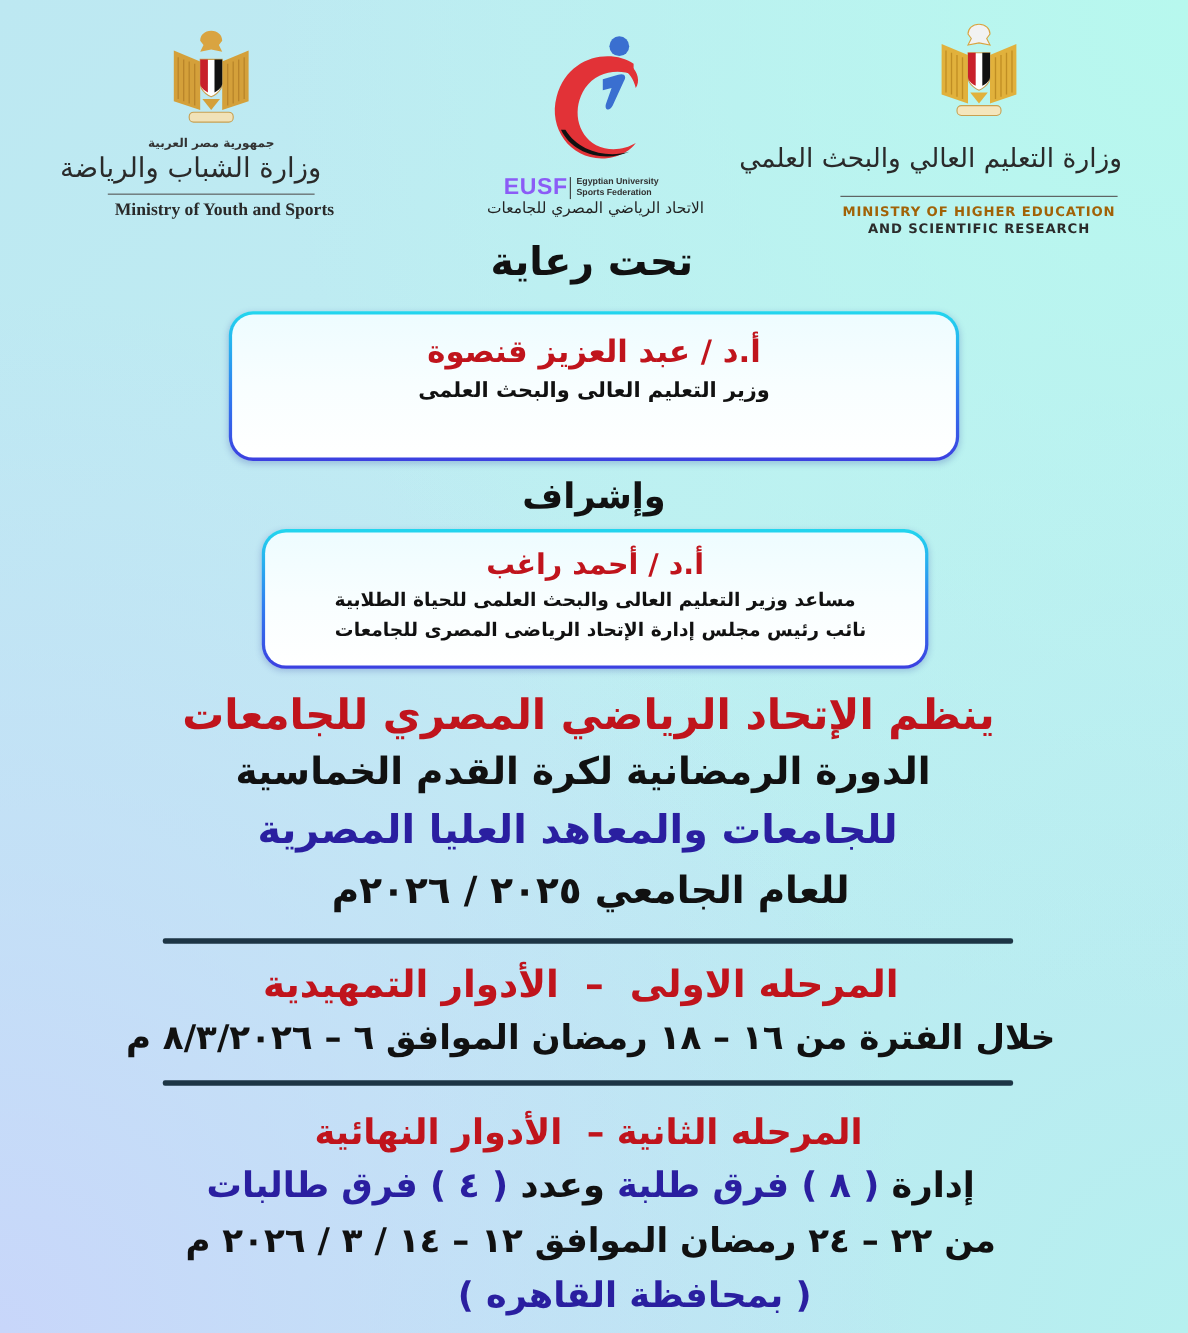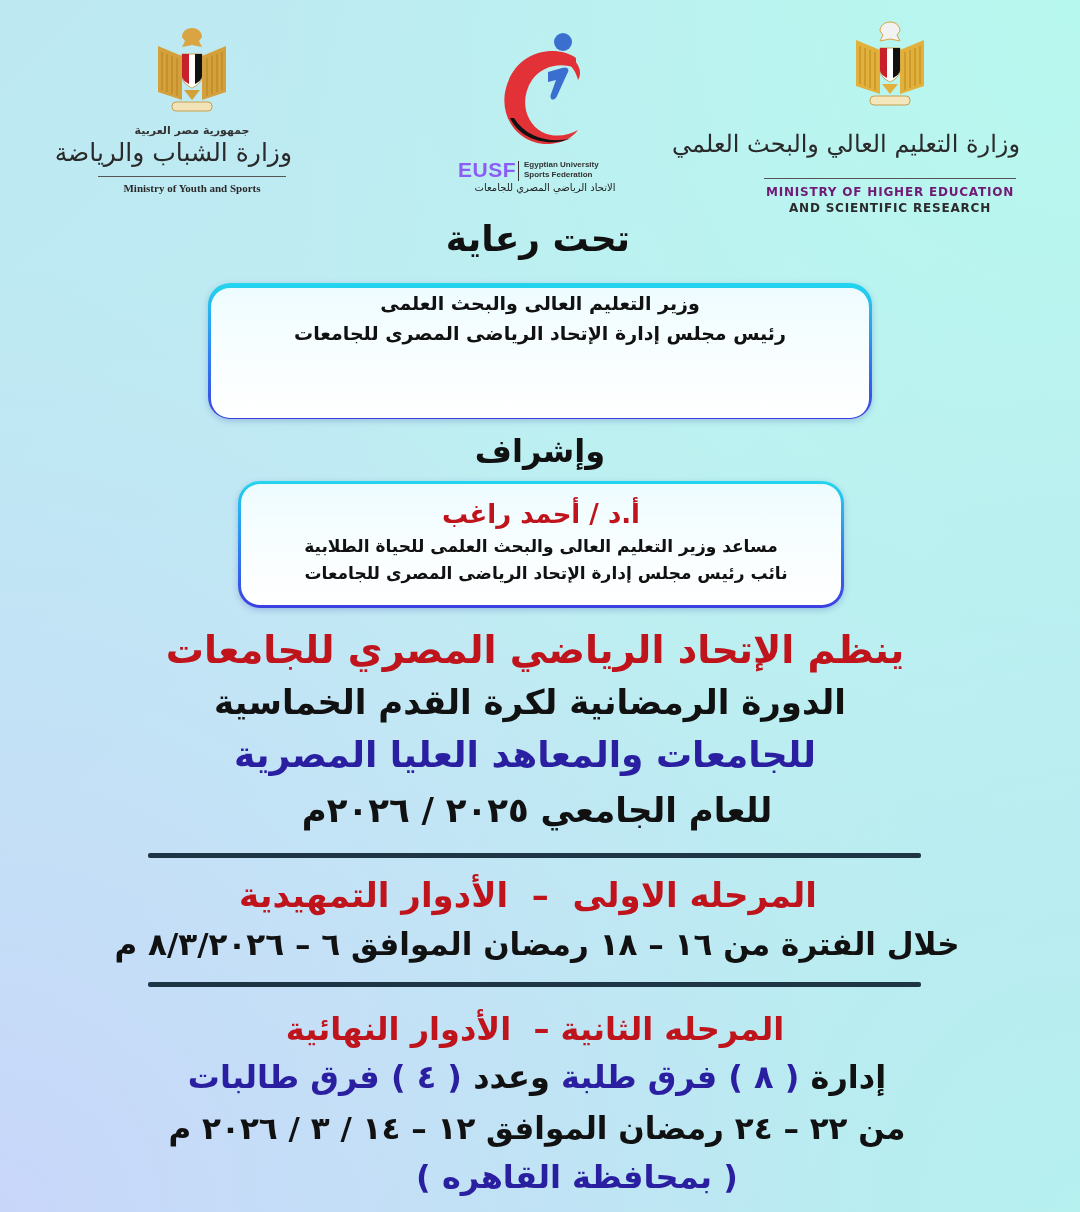--- a/index.html
+++ b/index.html
@@ -71,36 +71,36 @@
     </g>
     <path d="M28 30 h20 v22 c0 8 -10 12 -10 12 c0 0 -10 -4 -10 -12z" fill="#fff" stroke="#c9a050"></path>
     <path d="M28 30 h7 v30 c-4 -2 -7 -5 -7 -8z" fill="#c8202a"></path>
     <path d="M41 30 h7 v22 c0 3 -3 6 -7 8z" fill="#111"></path>
     <path d="M30 66 l8 10 l8 -10" fill="#d4a03a"></path>
     <rect x="18" y="78" width="40" height="9" rx="4" fill="#f1e2b8" stroke="#c9a050"></rect>
   </svg>
   <div class="abs logo-ar-small rtl" style="left:0; top:100px; width:200px; text-align:center;">جمهورية مصر العربية</div>
   <div class="abs logo-ar-big rtl" style="left:0; top:114px; width:200px; text-align:center; font-size:25px;">وزارة الشباب والرياضة</div>
   <div class="abs logo-rule" style="left:6px; top:152px; width:188px;"></div>
-  <div class="abs logo-en" style="left:0; top:158px; width:200px; font-size:11px;">Ministry of Youth and Sports</div>
+  <div class="abs logo-en" style="left:12px; top:158px; width:200px; font-size:16px;">Ministry of Youth and Sports</div>
 </div>
 
 <div class="logo" style="left:450px; top:28px; width:190px; height:170px;">
   <svg class="eagle" style="left:38px; top:0;" width="110" height="124" viewBox="0 0 110 124">
     <circle cx="75" cy="14" r="9" fill="#3a6fd0"></circle>
     <path d="M88 30 c-20 -14 -60 -8 -70 30 c-8 30 14 58 44 56 c14 -1 24 -8 28 -14 c-10 6 -24 8 -36 2 c-18 -10 -22 -34 -10 -52 c10 -14 28 -18 44 -12 z" fill="#e23237"></path>
     <path d="M22 90 c10 22 40 30 62 20 c-20 6 -46 0 -58 -20z" fill="#111"></path>
     <path d="M60 44 l14 -4 c6 -2 8 2 5 6 l-10 22 c-3 6 -8 4 -6 -2 l5 -14 l-8 2z" fill="#3a6fd0"></path>
     <path d="M86 32 c6 6 8 14 4 20 c-2 -8 -6 -14 -12 -18z" fill="#e23237"></path>
   </svg>
   <div class="abs" style="left:8px; top:130px; font-family:'Liberation Sans',sans-serif; font-weight:bold; font-size:21px; color:#8b5cf6; letter-spacing:0.5px;">EUSF</div>
   <div class="abs" style="left:68px; top:133px; width:1px; height:20px; background:#333;"></div>
   <div class="abs" style="left:74px; top:132px; font-family:'Liberation Sans',sans-serif; font-weight:bold; font-size:8px; color:#333; white-space:nowrap;">Egyptian University</div>
   <div class="abs" style="left:74px; top:142px; font-family:'Liberation Sans',sans-serif; font-weight:bold; font-size:8px; color:#333; white-space:nowrap;">Sports Federation</div>
-  <div class="abs rtl" style="left:0; top:154px; width:190px; text-align:center; font-size:10px; color:#222; white-space:nowrap;">الاتحاد الرياضي المصري للجامعات</div>
+  <div class="abs rtl" style="left:0; top:154px; width:190px; text-align:center; font-size:14px; color:#222; white-space:nowrap;">الاتحاد الرياضي المصري للجامعات</div>
 </div>
 
 <div class="logo" style="left:760px; top:18px; width:260px; height:200px;">
   <svg class="eagle" style="left:92px; top:0;" width="76" height="92" viewBox="0 0 76 92">
     <path d="M38 4 c-6 0 -10 4 -10 9 l3 4 l-3 6 l10 -2 l10 2 l-3 -6 l3 -4 c0 -5 -4 -9 -10 -9z" fill="#f2f2f2" stroke="#d9a441"></path>
     <path d="M4 22 l24 10 l0 44 l-24 -8z" fill="#e1b13c"></path>
     <path d="M72 22 l-24 10 l0 44 l24 -8z" fill="#e1b13c"></path>
     <g stroke="#c08e24" stroke-width="1.2">
       <line x1="8" y1="28" x2="8" y2="66"></line>
         <line x1="13" y1="30" x2="13" y2="68"></line>
@@ -112,30 +112,30 @@
         <line x1="53" y1="34" x2="53" y2="72"></line>
     </g>
     <path d="M28 30 h20 v22 c0 8 -10 12 -10 12 c0 0 -10 -4 -10 -12z" fill="#fff" stroke="#c9a050"></path>
     <path d="M28 30 h7 v30 c-4 -2 -7 -5 -7 -8z" fill="#c8202a"></path>
     <path d="M41 30 h7 v22 c0 3 -3 6 -7 8z" fill="#111"></path>
     <path d="M30 66 l8 10 l8 -10" fill="#e1b13c"></path>
     <rect x="18" y="78" width="40" height="9" rx="4" fill="#f4e6bd" stroke="#c9a050"></rect>
   </svg>
   <div class="abs logo-ar-big rtl" style="left:0; top:112px; width:260px; text-align:center; font-size:24px;">وزارة التعليم العالي والبحث العلمي</div>
   <div class="abs logo-rule" style="left:4px; top:160px; width:252px;"></div>
-  <div class="abs" style="left:0; top:167px; width:260px; text-align:center; font-family:'DejaVu Sans',sans-serif; font-weight:bold; font-size:12px; color:#701a75; letter-spacing:0.8px; white-space:nowrap;">MINISTRY OF HIGHER EDUCATION</div>
+  <div class="abs" style="left:0; top:167px; width:260px; text-align:center; font-family:'DejaVu Sans',sans-serif; font-weight:bold; font-size:12px; color:#a16207; letter-spacing:0.8px; white-space:nowrap;">MINISTRY OF HIGHER EDUCATION</div>
   <div class="abs" style="left:0; top:183px; width:260px; text-align:center; font-family:'DejaVu Sans',sans-serif; font-weight:bold; font-size:12px; color:#2b2b2b; letter-spacing:0.8px; white-space:nowrap;">AND SCIENTIFIC RESEARCH</div>
 </div>
 
 <div class="center-line rtl h-black" style="top:218px; font-size:36px; left:-2px;">تحت رعاية</div>
 
 <div class="card" style="left:208px; top:283px; width:658px; height:130px;">
   <div class="card-inner">
+    <div class="card-name" style="font-size:28px; padding-top:16px; line-height:36px;">أ.د / عبد العزيز قنصوة</div>
     <div class="card-line" style="font-size:19px; line-height:30px; margin-top:2px;">وزير التعليم العالى والبحث العلمى</div>
-    <div class="card-line" style="font-size:19px; line-height:30px;">رئيس مجلس إدارة الإتحاد الرياضى المصرى للجامعات</div>
   </div>
 </div>
 
 <div class="center-line rtl h-black" style="top:432px; font-size:32px; left:0px;">وإشراف</div>
 
 <div class="card" style="left:238px; top:481px; width:600px; height:121px;">
   <div class="card-inner">
     <div class="card-name" style="font-size:26px; padding-top:13px; line-height:34px;">أ.د / أحمد راغب</div>
     <div class="card-line" style="font-size:17px; line-height:27px; margin-top:2px;">مساعد وزير التعليم العالى والبحث العلمى للحياة الطلابية</div>
     <div class="card-line" style="font-size:17px; line-height:27px;padding-left:10px;">نائب رئيس مجلس إدارة الإتحاد الرياضى المصرى للجامعات</div>

